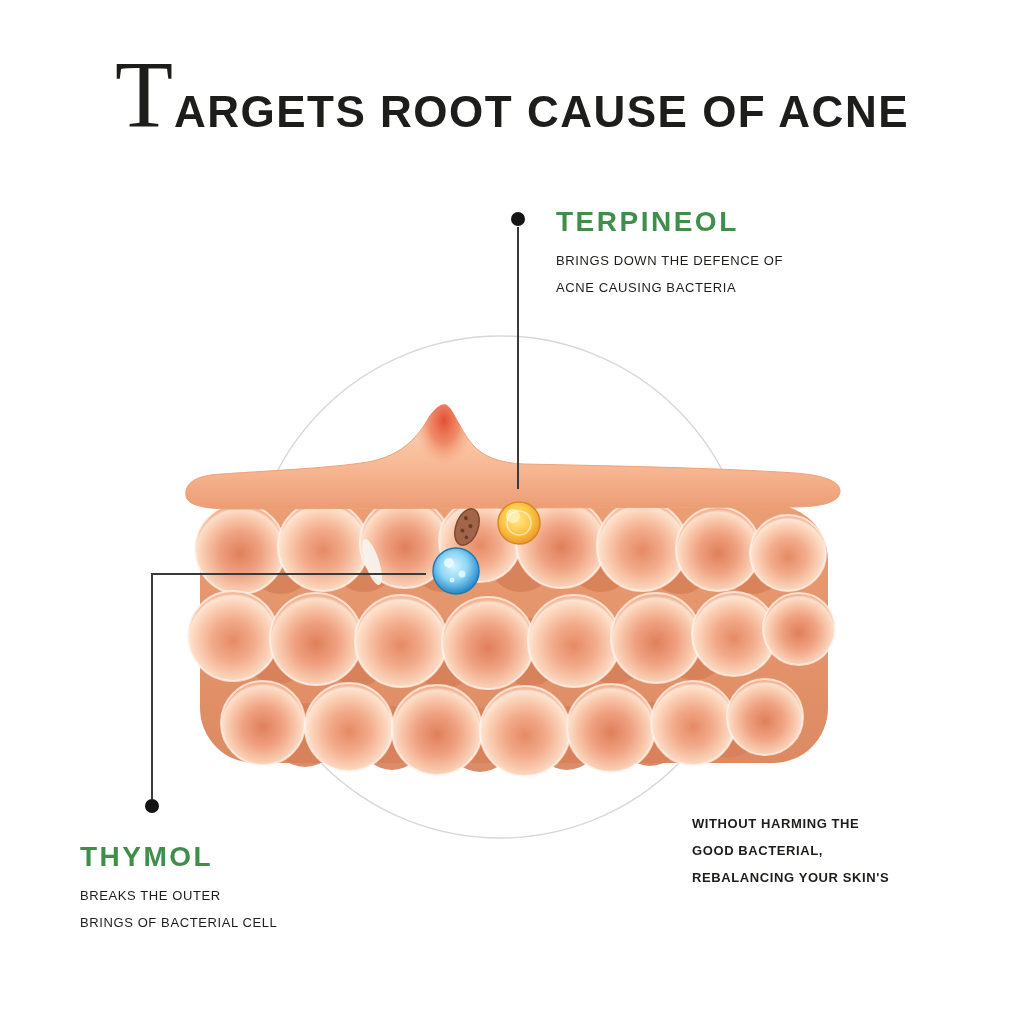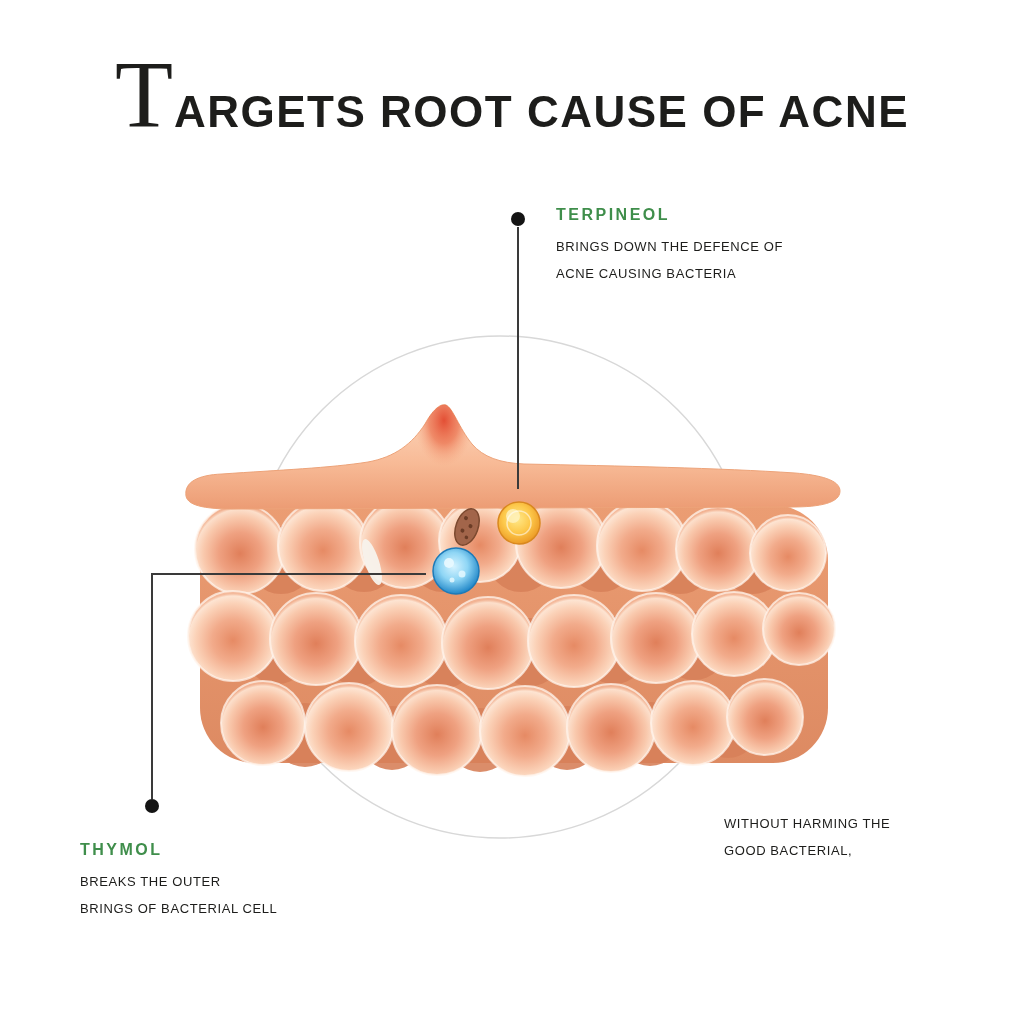--- a/index.html
+++ b/index.html
@@ -20,29 +20,29 @@
     font-family:"Liberation Serif", serif;
     font-size:95px;line-height:.78;font-weight:500;margin-right:1px;
   }
   .title .rest{
     font-size:44px;font-weight:700;letter-spacing:1.5px;
   }
 
   
   .callout{position:absolute;}
   .callout-heading{
-    font-size:16px;font-weight:700;letter-spacing:2.5px;color:#3f8e4b;
+    font-size:28px;font-weight:700;letter-spacing:2.5px;color:#3f8e4b;
     margin:0 0 9px 0;
   }
   .callout-line{
     display:block;font-size:13px;letter-spacing:.6px;line-height:27px;color:#1d1d1b;
   }
   .terpineol-block{left:556px;top:206px;}
   .thymol-block{left:72px;top:841px;margin-left:8px;}
-  .note-block{left:724px;top:810px;}
+  .note-block{left:692px;top:810px;font-weight:bold;}
 </style>
 </head>
 <body>
 
 <div class="stage">
 
   <svg class="illus" width="1024" height="1024" viewBox="0 0 1024 1024">
     <defs>
       <radialGradient id="cellA" cx="0.5" cy="0.55" r="0.52">
         <stop offset="0" stop-color="#e07f5a"></stop>
@@ -212,15 +212,16 @@
 
   <div class="callout thymol-block">
     <div class="callout-heading">THYMOL</div>
     <span class="callout-line">BREAKS THE OUTER</span>
     <span class="callout-line">BRINGS OF BACTERIAL CELL</span>
   </div>
 
   <div class="callout note-block">
     <span class="callout-line">WITHOUT HARMING THE</span>
     <span class="callout-line">GOOD BACTERIAL,</span>
+    <span class="callout-line">REBALANCING YOUR SKIN'S</span>
   </div>
 
 </div>
 
 </body></html>

